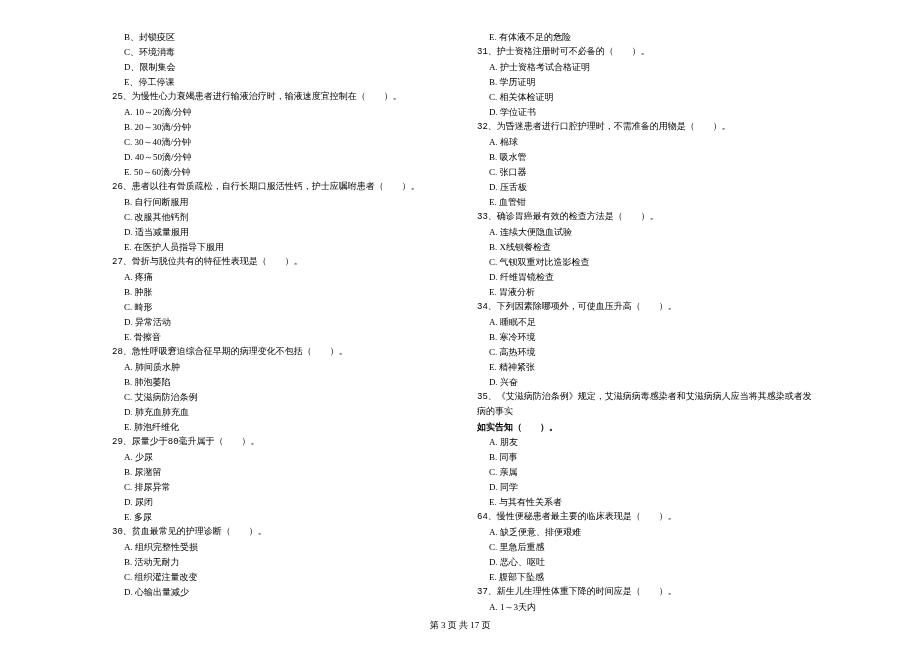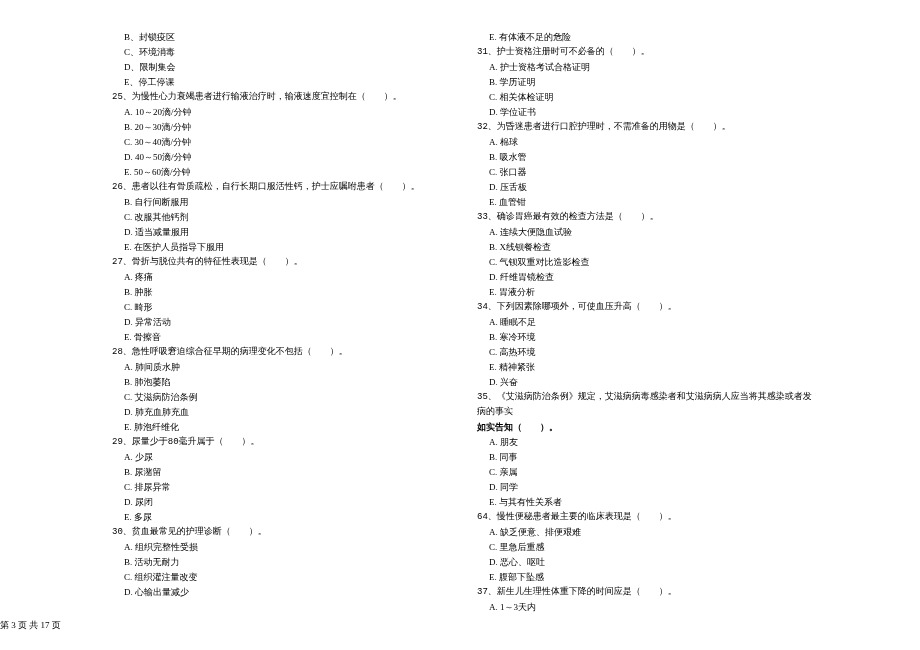--- a/index.html
+++ b/index.html
@@ -31,20 +31,21 @@
     }
     .indent {
       padding-left: 0;
       font-weight: bold;
     }
     .footer {
       position: absolute;
       bottom: 18px;
       left: 0;
       width: 100%;
+      text-align: center;
       font-size: 9px;
     }
   </style>
 </head>
 <body>
 
 <div class="page">
   <div class="col">
     <div class="opt">B、封锁疫区</div>
     <div class="opt">C、环境消毒</div>

